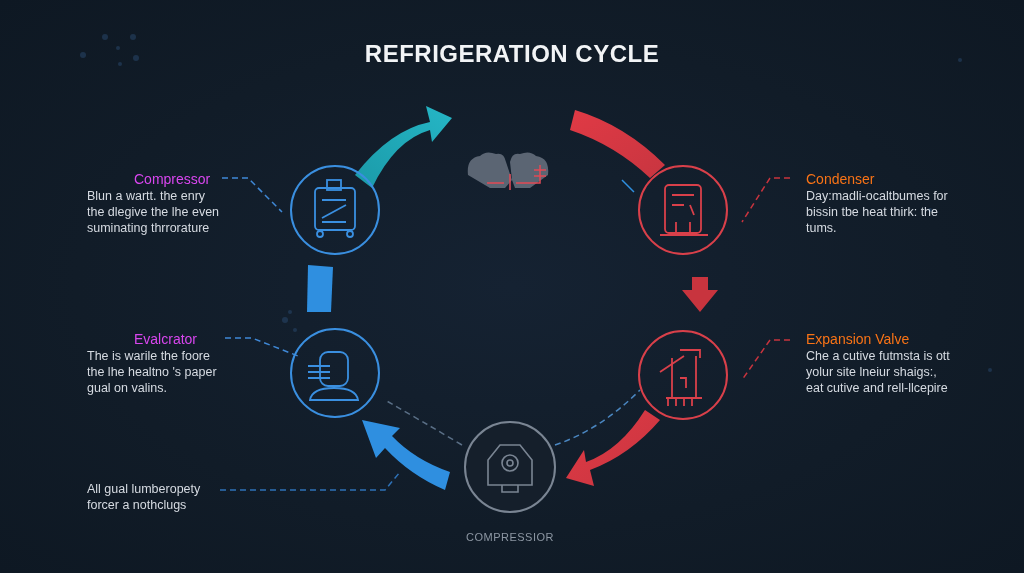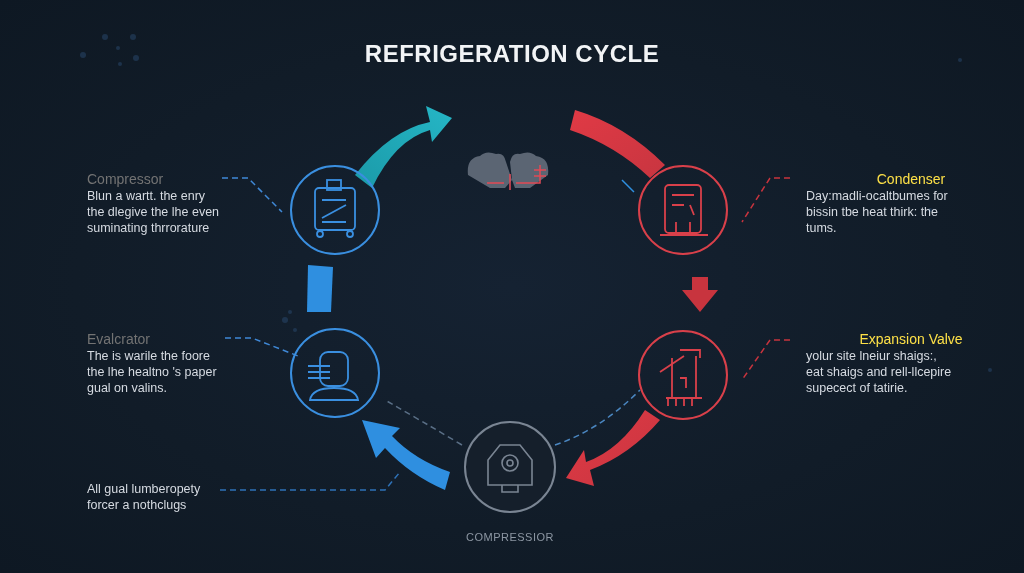--- a/index.html
+++ b/index.html
@@ -1,22 +1,22 @@
 <!DOCTYPE html>
 <html><head>
 <meta charset="utf-8">
 <style>
   html,body{margin:0;padding:0;}
   body{width:1024px;height:573px;overflow:hidden;background:#111c28;font-family:"Liberation Sans",sans-serif;position:relative;}
   .bg{position:absolute;inset:0;background:radial-gradient(ellipse at 50% 50%,#152232 0%,#111c28 60%,#0e1823 100%);}
   .title{position:absolute;top:40px;left:0;width:1024px;text-align:center;color:#f2f4f6;font-weight:bold;font-size:24px;letter-spacing:0.5px;}
   .label{position:absolute;font-size:12.5px;line-height:16px;color:#d6dbe2;}
   .label .h{font-size:14px;line-height:18px;display:block;}
-  .blue .h{color:#737373;}
-  .red .h{color:#fde047;text-align:center;}
+  .blue .h{color:#d946ef;margin-left:47px;}
+  .red .h{color:#f97316;}
   .caption{position:absolute;left:430px;top:531px;width:160px;text-align:center;color:#8d97a3;font-size:11px;letter-spacing:0.5px;}
   svg.main{position:absolute;left:0;top:0;}
 </style>
 </head>
 <body>
 
 <div class="bg"></div>
 
 <div class="title">REFRIGERATION CYCLE</div>
 
@@ -157,18 +157,18 @@
 
 <div class="label red" style="left:806px;top:170px;width:210px;">
   <span class="h">Condenser</span>
   <div>Day:madli-ocaltbumes for</div>
   <div>bissin tbe heat thirk: the</div>
   <div>tums.</div>
 </div>
 
 <div class="label red" style="left:806px;top:330px;width:210px;">
   <span class="h">Expansion Valve</span>
+  <div>Che a cutive futmsta is ott</div>
   <div>yolur site lneiur shaigs:,</div>
-  <div>eat shaigs and rell-llcepire</div>
-  <div>supecect of tatirie.</div>
+  <div>eat cutive and rell-llcepire</div>
 </div>
 
 <div class="caption">COMPRESSIOR</div>
 
 </body></html>

